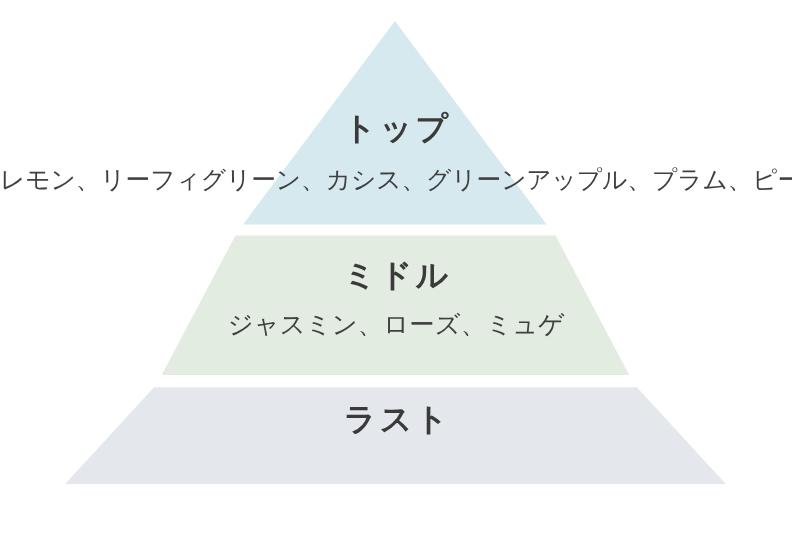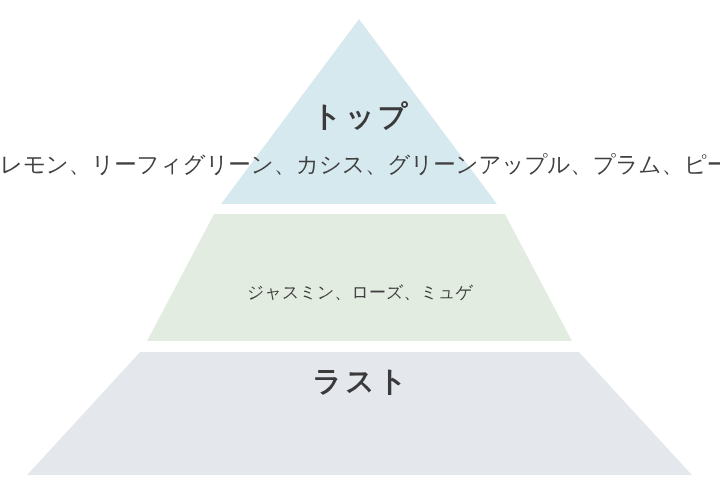--- a/index.html
+++ b/index.html
@@ -8,21 +8,21 @@
     padding: 0;
     background: #ffffff;
   }
   body {
     font-family: "Liberation Sans", "DejaVu Sans", sans-serif;
     -webkit-font-smoothing: antialiased;
   }
   #stage {
     position: relative;
     width: 720px;
-    height: 494px;
+    height: 440px;
     background: #ffffff;
     overflow: hidden;
   }
   #pyramid-svg {
     position: absolute;
     left: 0;
     top: 0;
     width: 720px;
     height: 494px;
     display: block;
@@ -41,21 +41,21 @@
     font-size: 29px;
     line-height: 1.1;
     letter-spacing: 0.10em;
     text-indent: 0.10em;
     color: #3a3a3a;
     white-space: nowrap;
   }
   .tier-notes {
     font-family: "DejaVu Sans", "Liberation Sans", sans-serif;
     font-weight: 400;
-    font-size: 17px;
+    font-size: 23px;
     line-height: 1.15;
     letter-spacing: 0.005em;
     color: #404040;
     white-space: nowrap;
   }
   
   #tier-top-heading   { top: 101px; }
   #tier-top-notes     { top: 152px; font-size: 22.5px; letter-spacing: -0.004em; }
   #tier-middle-heading{ top: 235px; }
   #tier-middle-notes  { top: 283px; }
@@ -72,17 +72,18 @@
     <polygon points="359,19 497,204 221,204" fill="#d6e9ef"></polygon>
 
     <polygon points="214,214 505,214 572,341 147,341" fill="#e3ece1"></polygon>
 
     <polygon points="140,352 579,352 692,475 27,475" fill="#e4e8ec"></polygon>
   </svg>
 
   <div class="tier-text tier-heading" id="tier-top-heading">トップ</div>
   <div class="tier-text tier-notes" id="tier-top-notes">レモン、リーフィグリーン、カシス、グリーンアップル、プラム、ピーチ</div>
 
+  <div class="tier-text tier-heading" id="tier-middle-heading">ミドル</div>
   <div class="tier-text tier-notes" id="tier-middle-notes">ジャスミン、ローズ、ミュゲ</div>
 
   <div class="tier-text tier-heading" id="tier-last-heading">ラスト</div>
 
 </div>
 
 </body></html>

